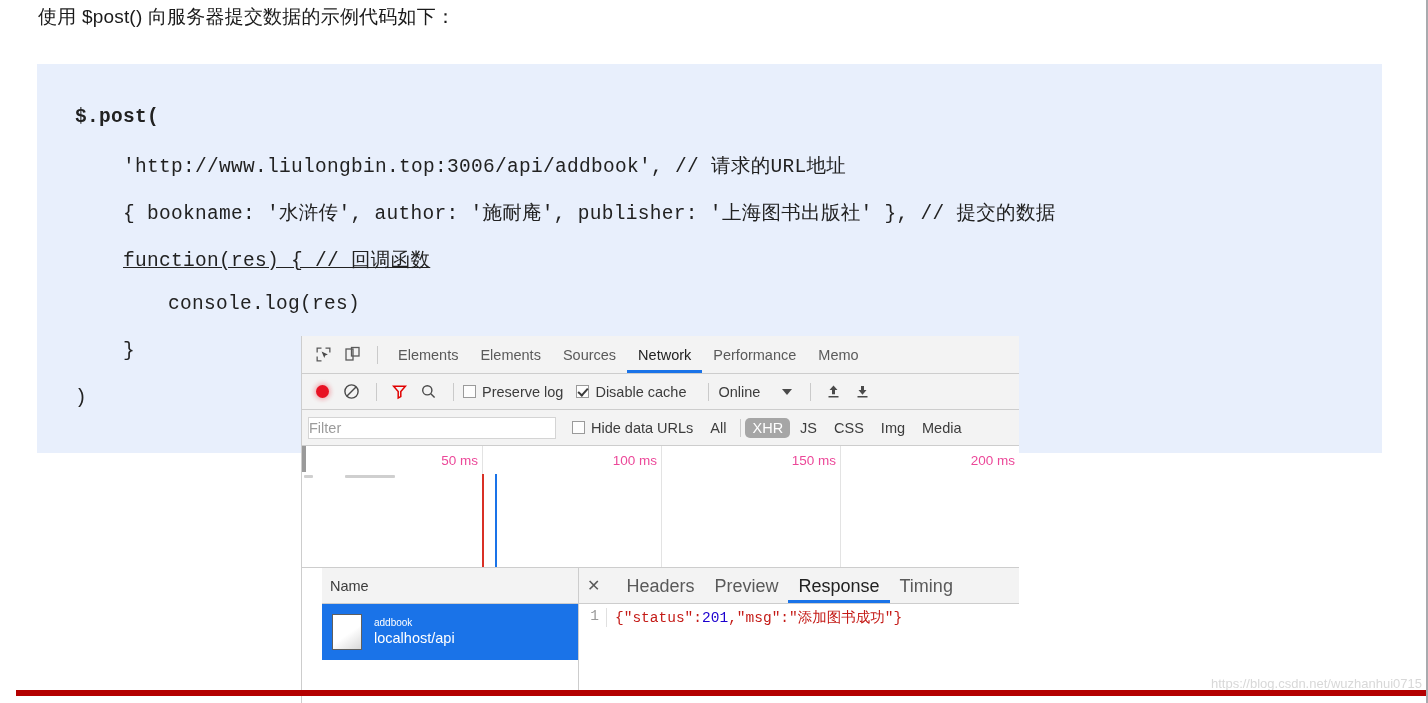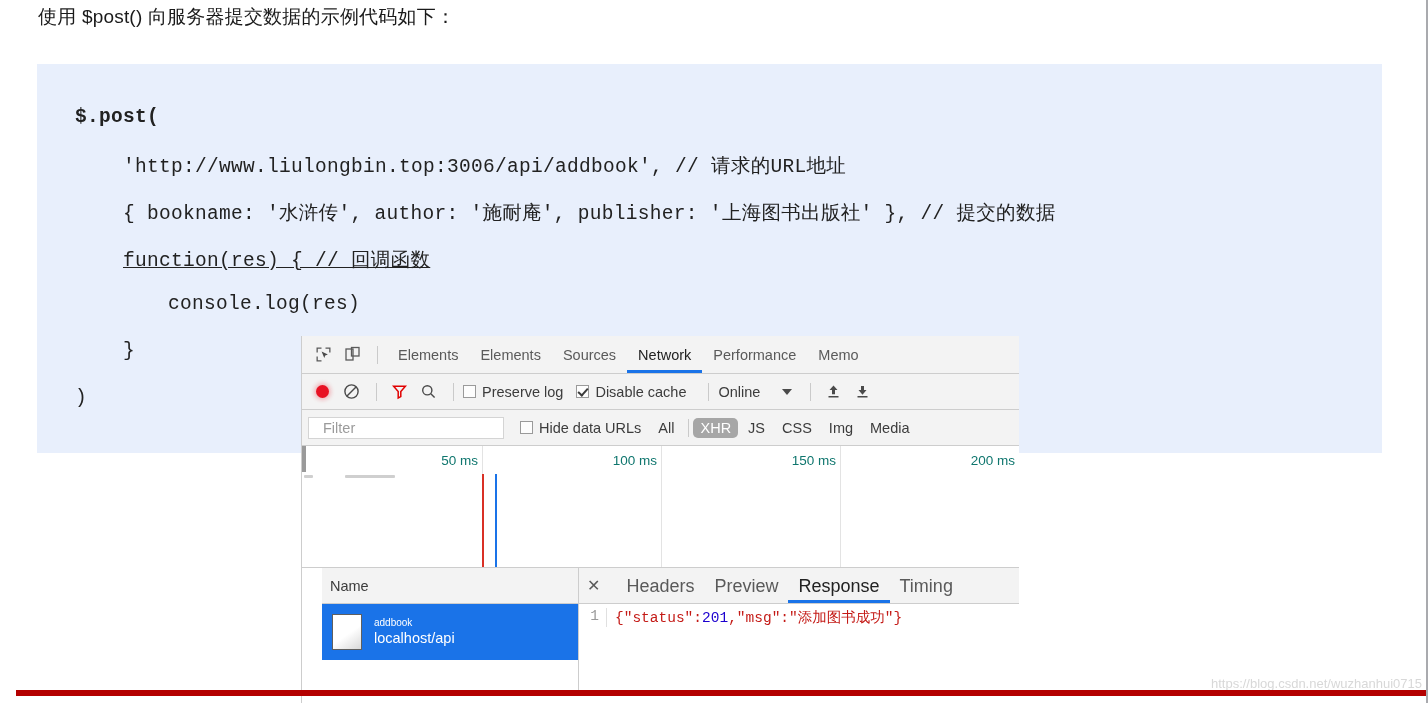--- a/index.html
+++ b/index.html
@@ -149,26 +149,26 @@
   .dt-filterbar {
     position: relative;
     height: 36px;
     background: #f3f3f3;
     border-bottom: 1px solid #cdcdcd;
     display: flex;
     align-items: center;
     padding-left: 6px;
   }
   .filter-input {
-    width: 196px; height: 22px;
+    width: 248px; height: 22px;
     background: #ffffff;
     border: 1px solid #d4d4d4;
     font-size: 14.5px;
     color: #000000;
-    padding: 0 14px;
+    padding: 0 0;
     line-height: 21px;
     font-family: "Liberation Sans", sans-serif;
   }
   .filter-input::placeholder { color: #9b9b9b; opacity: 1; }
   .ftype {
     font-size: 14.5px;
     color: #3c3c3c;
     padding: 2px 7px;
     border-radius: 5px;
     margin-right: 3px;
@@ -187,21 +187,21 @@
   .ov-tick {
     position: absolute;
     top: 0; bottom: 0;
     width: 1px;
     background: #e3e3e3;
   }
   .ov-tick-label {
     position: absolute;
     top: 7px;
     font-size: 13.5px;
-    color: #0f766e;
+    color: #ec4899;
     transform: translateX(-100%);
     padding-right: 4px;
     white-space: nowrap;
   }
   .ov-marker { position: absolute; top: 28px; bottom: 0; width: 2px; }
   .ov-bar {
     position: absolute;
     height: 3px;
     background: #cfcfcf;
     border-radius: 1px;

